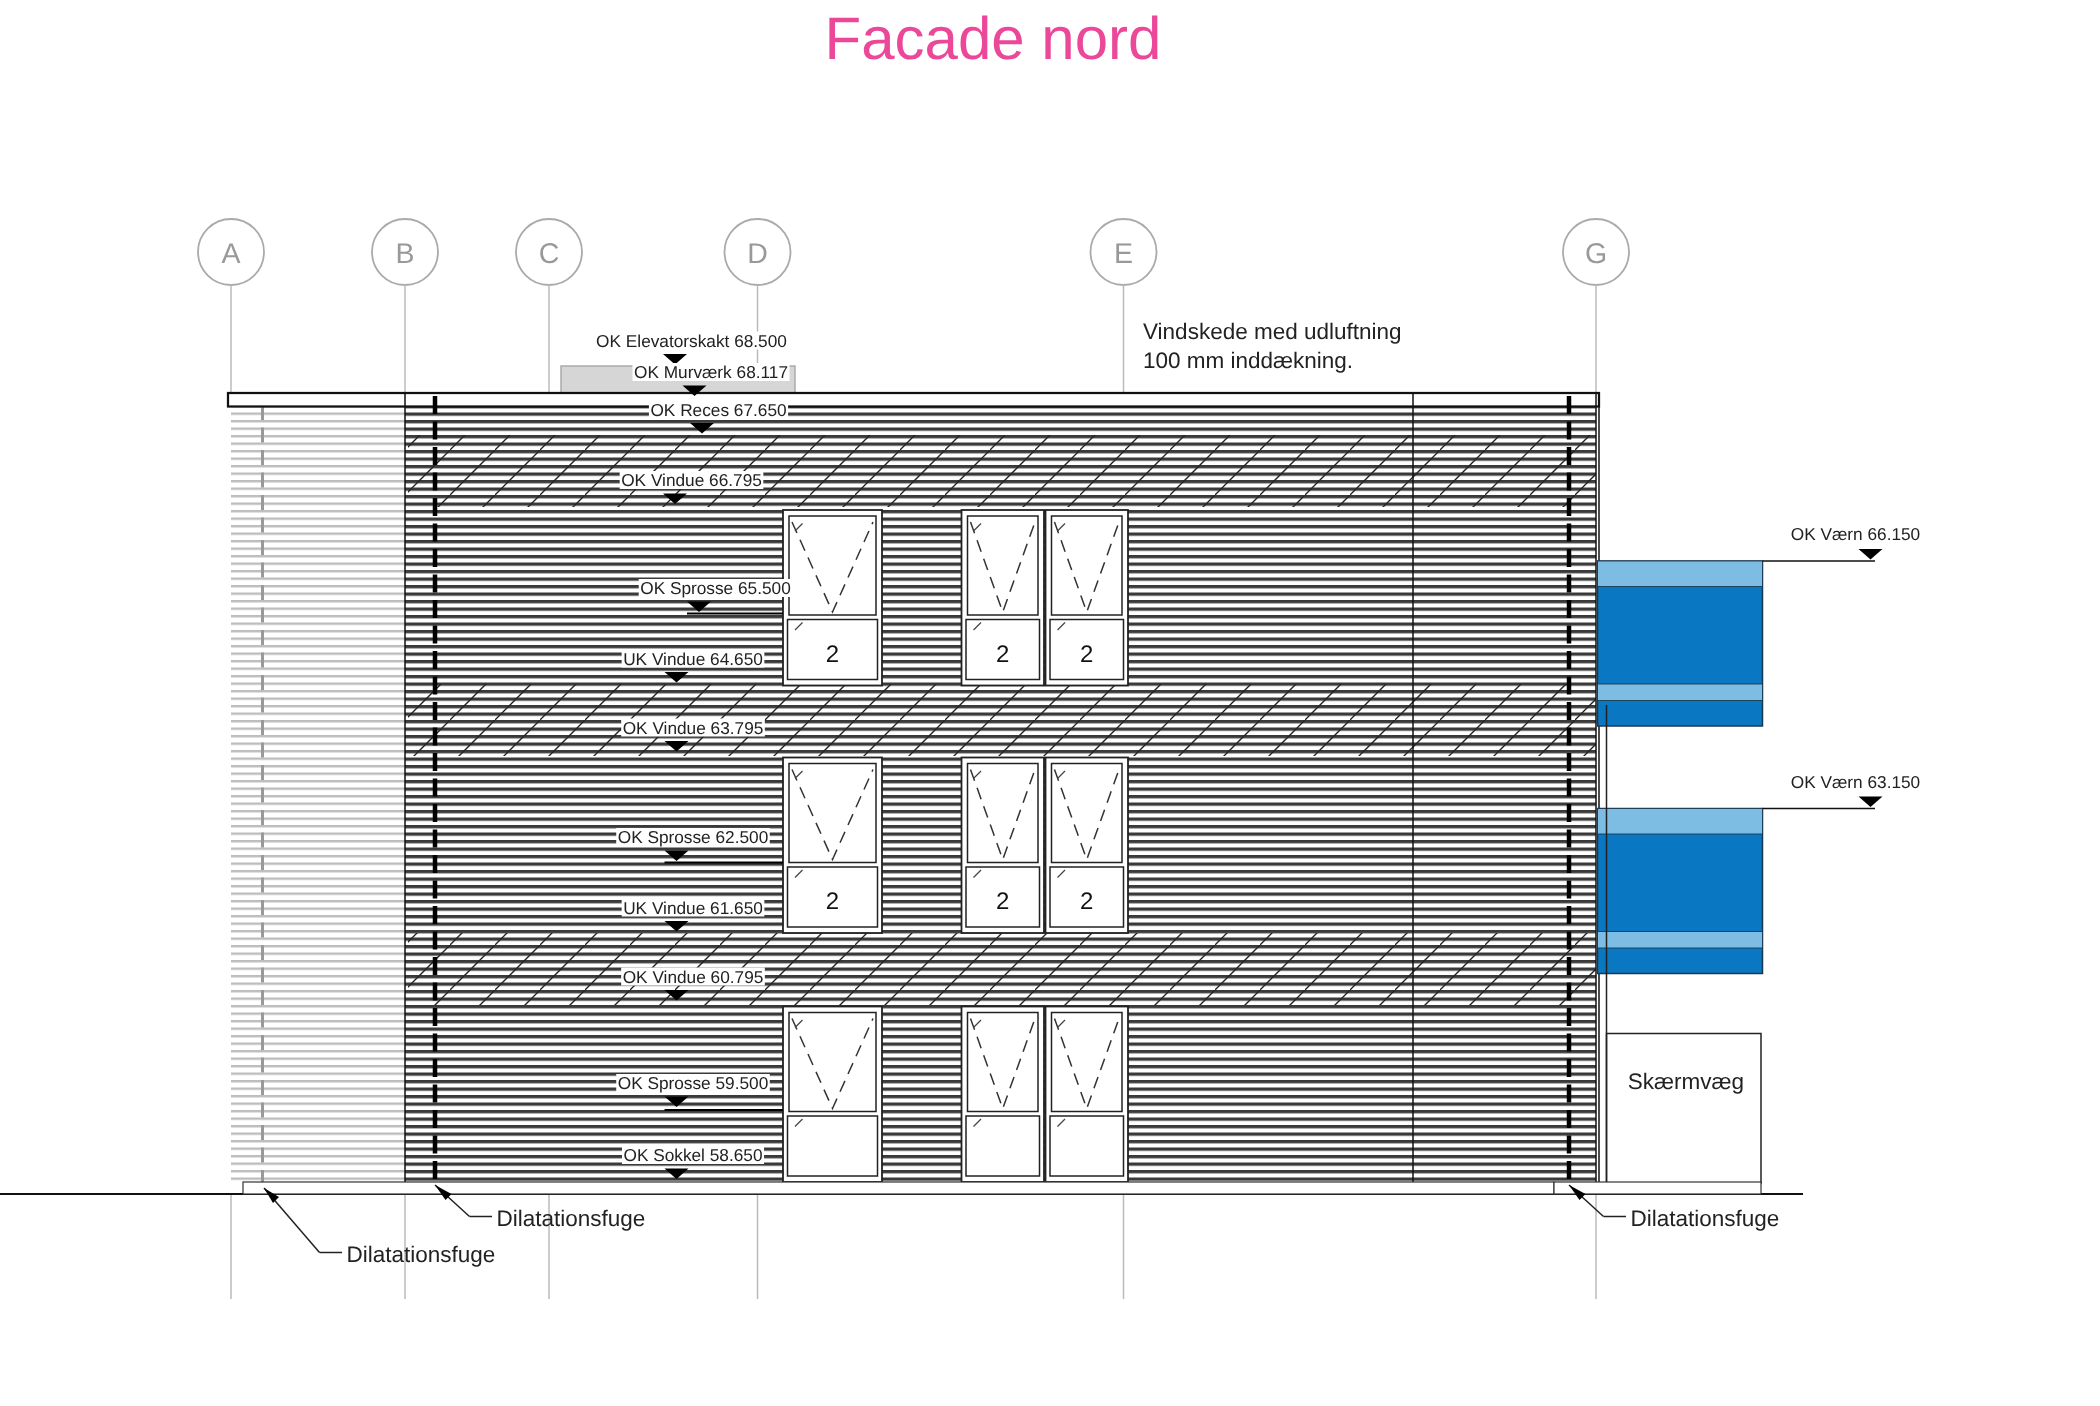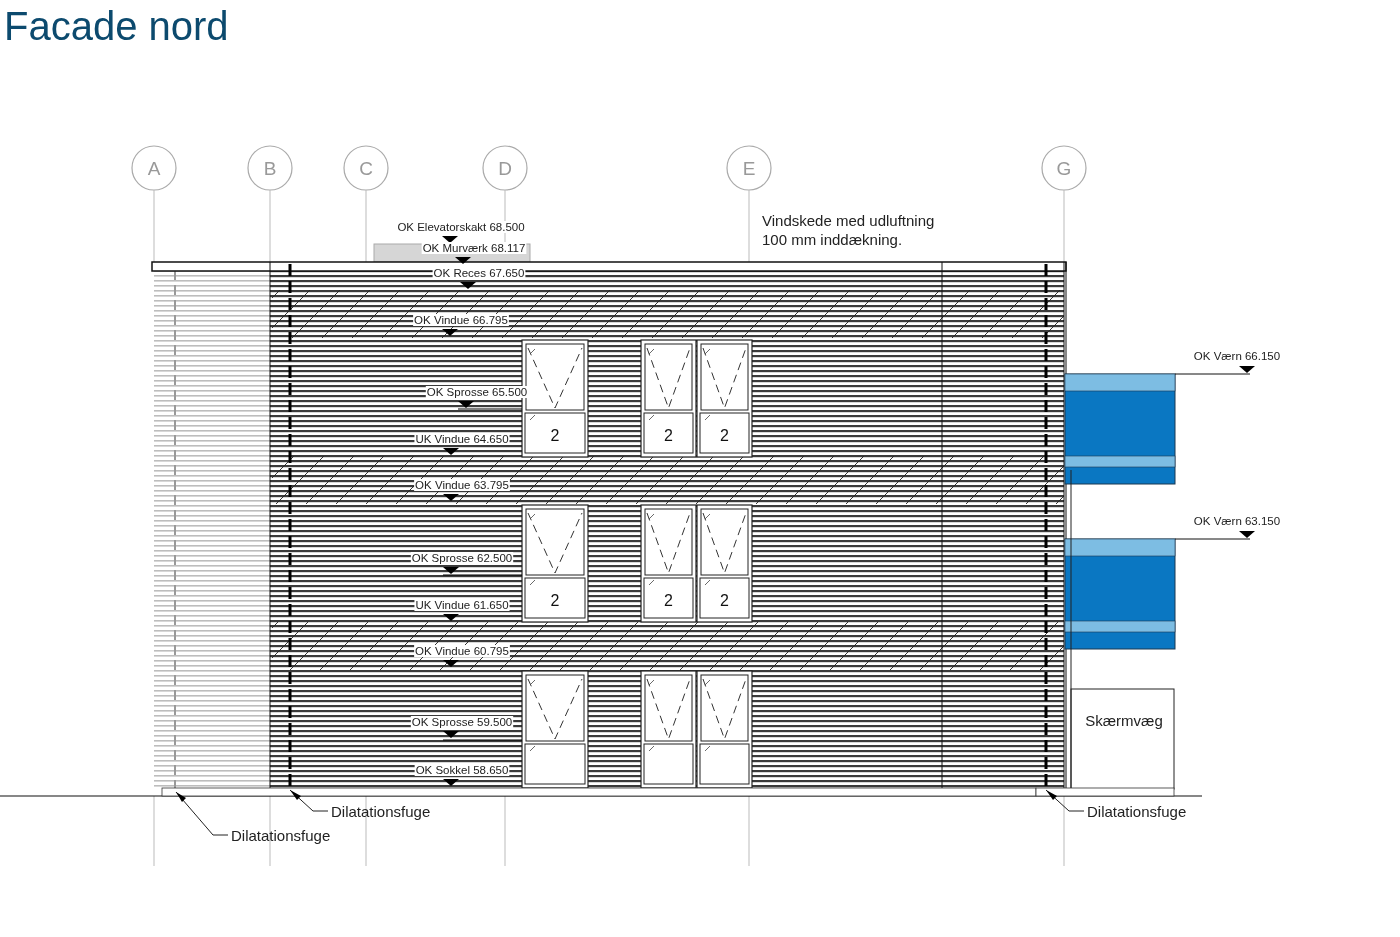--- a/index.html
+++ b/index.html
@@ -1,17 +1,17 @@
 <!DOCTYPE html>
 <html><head>
 <meta charset="utf-8">
 <style>
   html, body { margin:0; padding:0; background:#ffffff; }
   body { width:1400px; height:937px; overflow:hidden; position:relative; font-family:"Liberation Sans", sans-serif; }
-  #title { position:absolute; left:4px; top:4px; width:1296px; text-align:left; font-size:40px; color:#0c4a6e; }
+  #title { position:absolute; left:14px; top:4px; width:1296px; text-align:center; font-size:40px; color:#ec4899; }
   svg#drawing { position:absolute; left:0; top:0; }
   .lbl { font-family:"Liberation Sans", sans-serif; font-size:11.5px; fill:#222; }
   .note { font-family:"Liberation Sans", sans-serif; font-size:15px; fill:#222; }
   .grid-txt { font-family:"Liberation Sans", sans-serif; font-size:19px; fill:#999; }
 </style>
 </head>
 <body>
 
 <div id="title">Facade nord</div>
 

